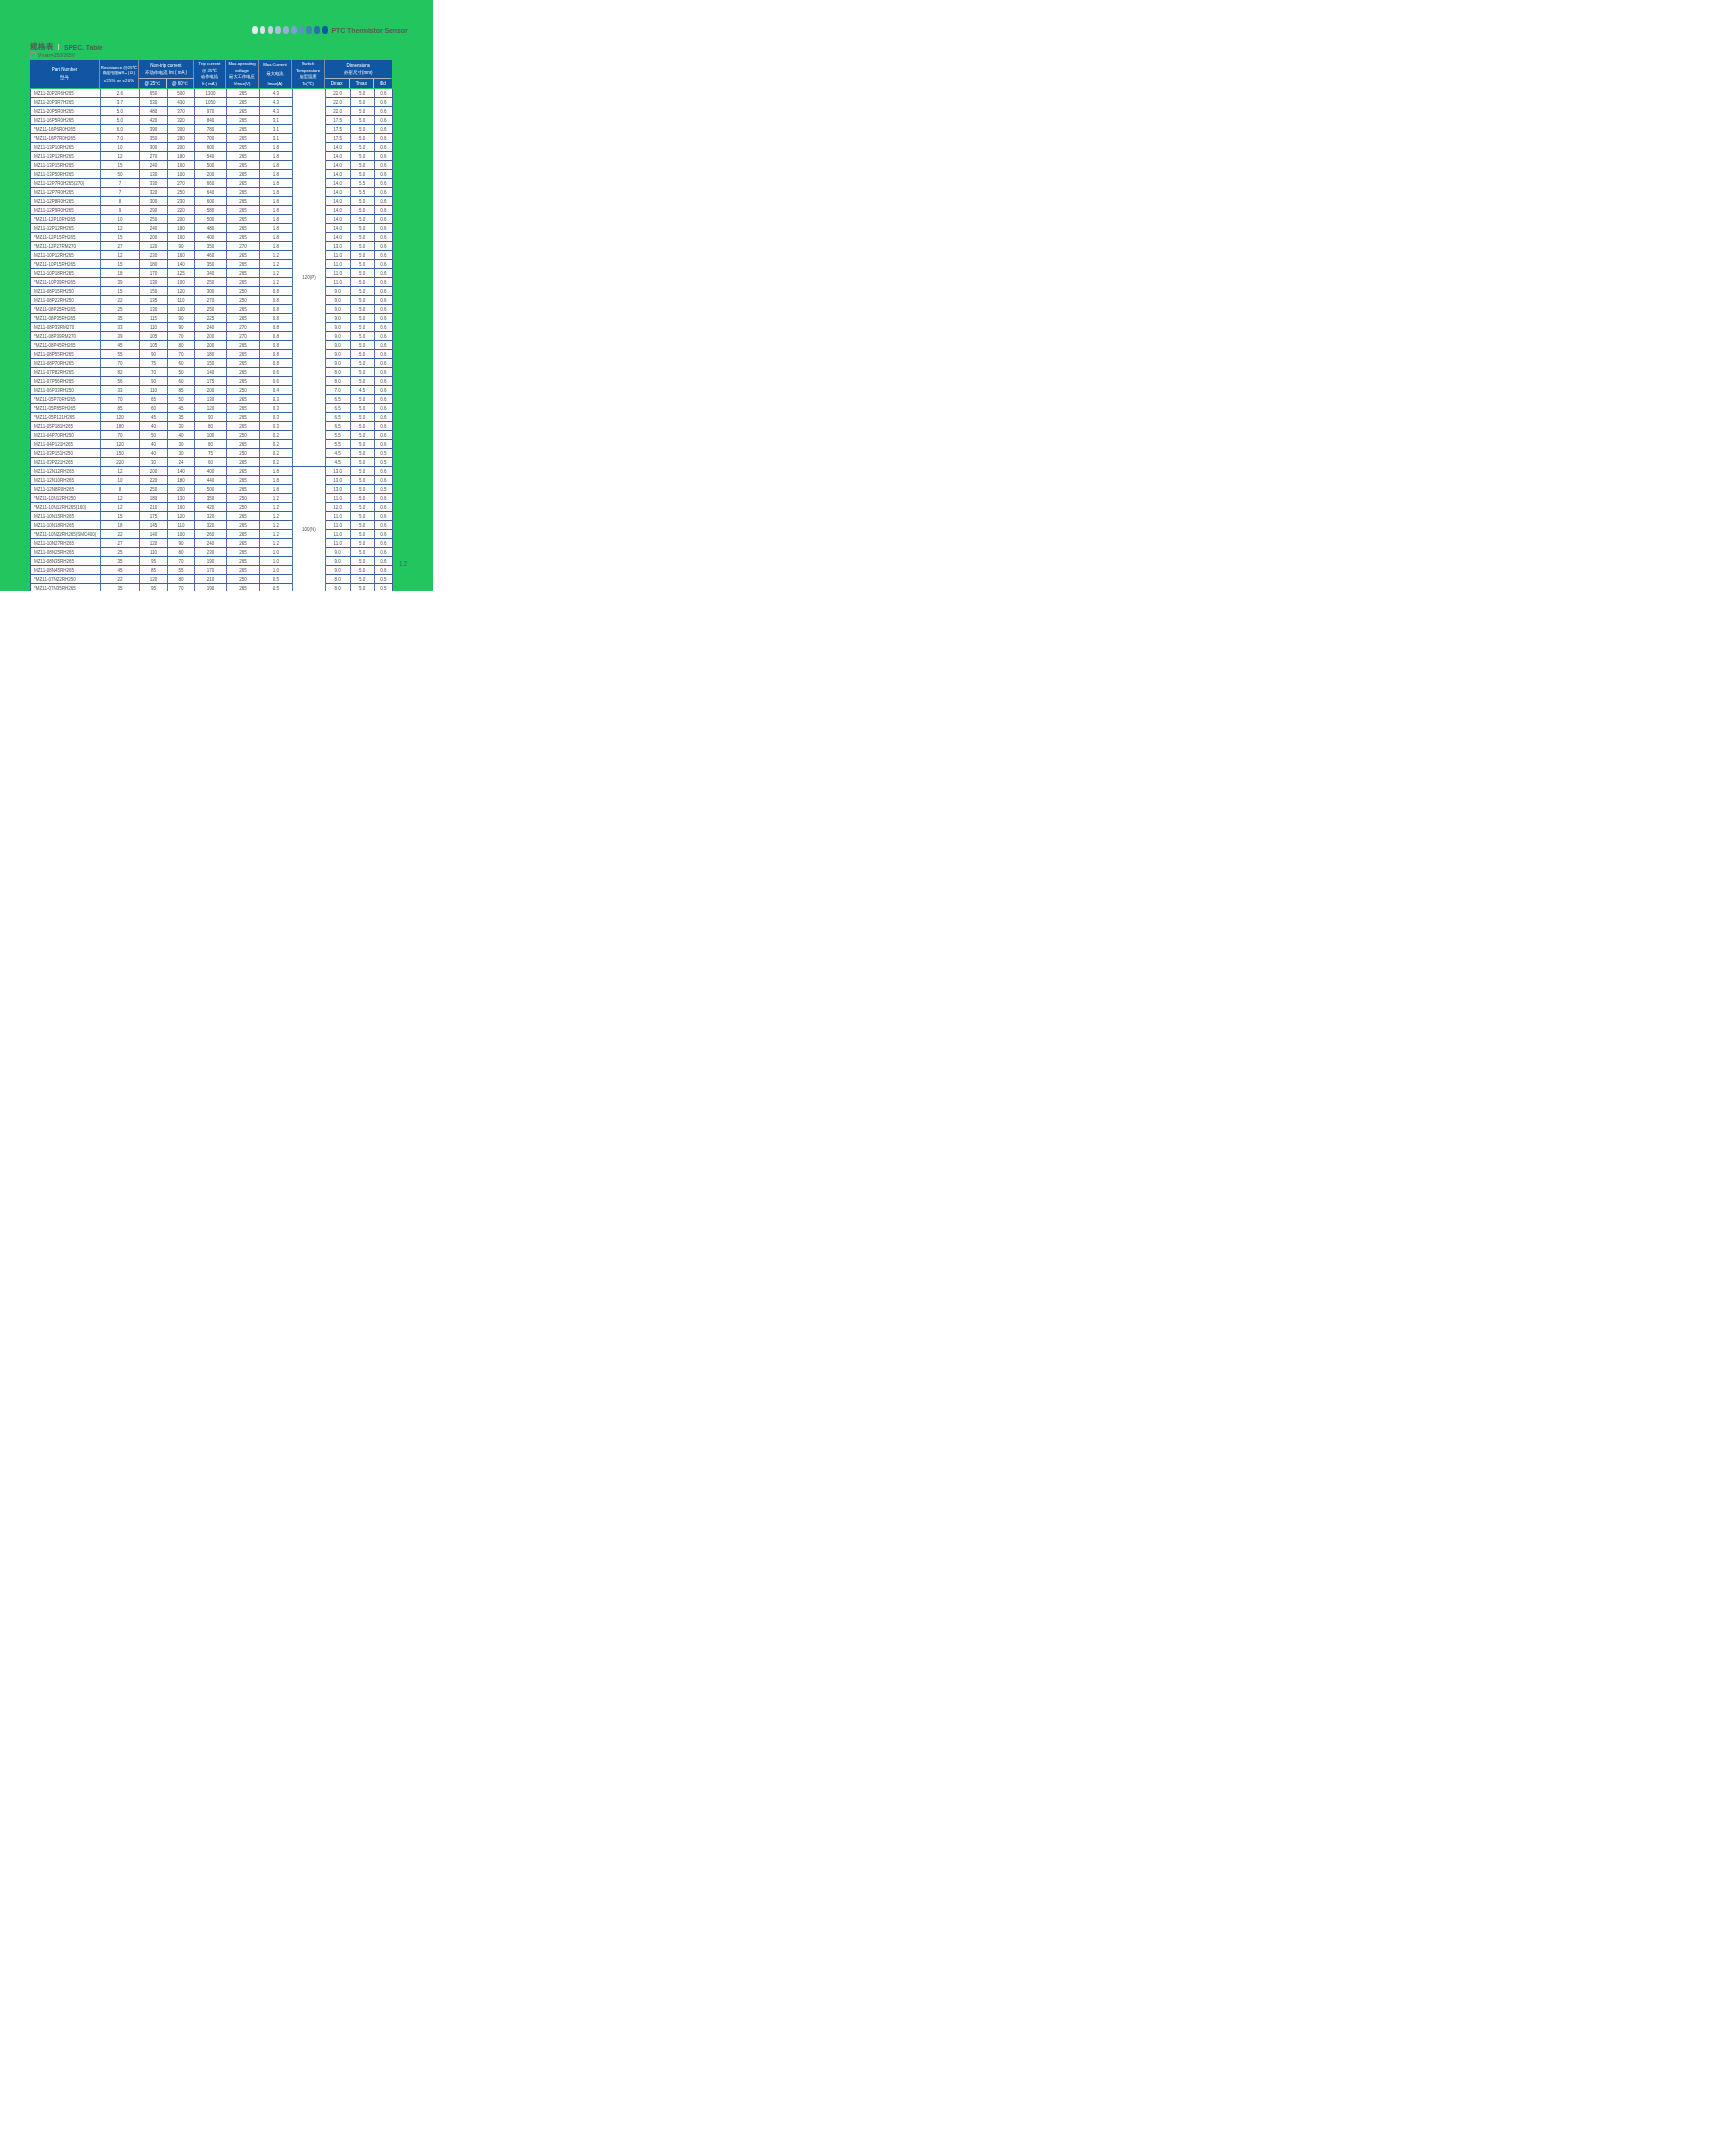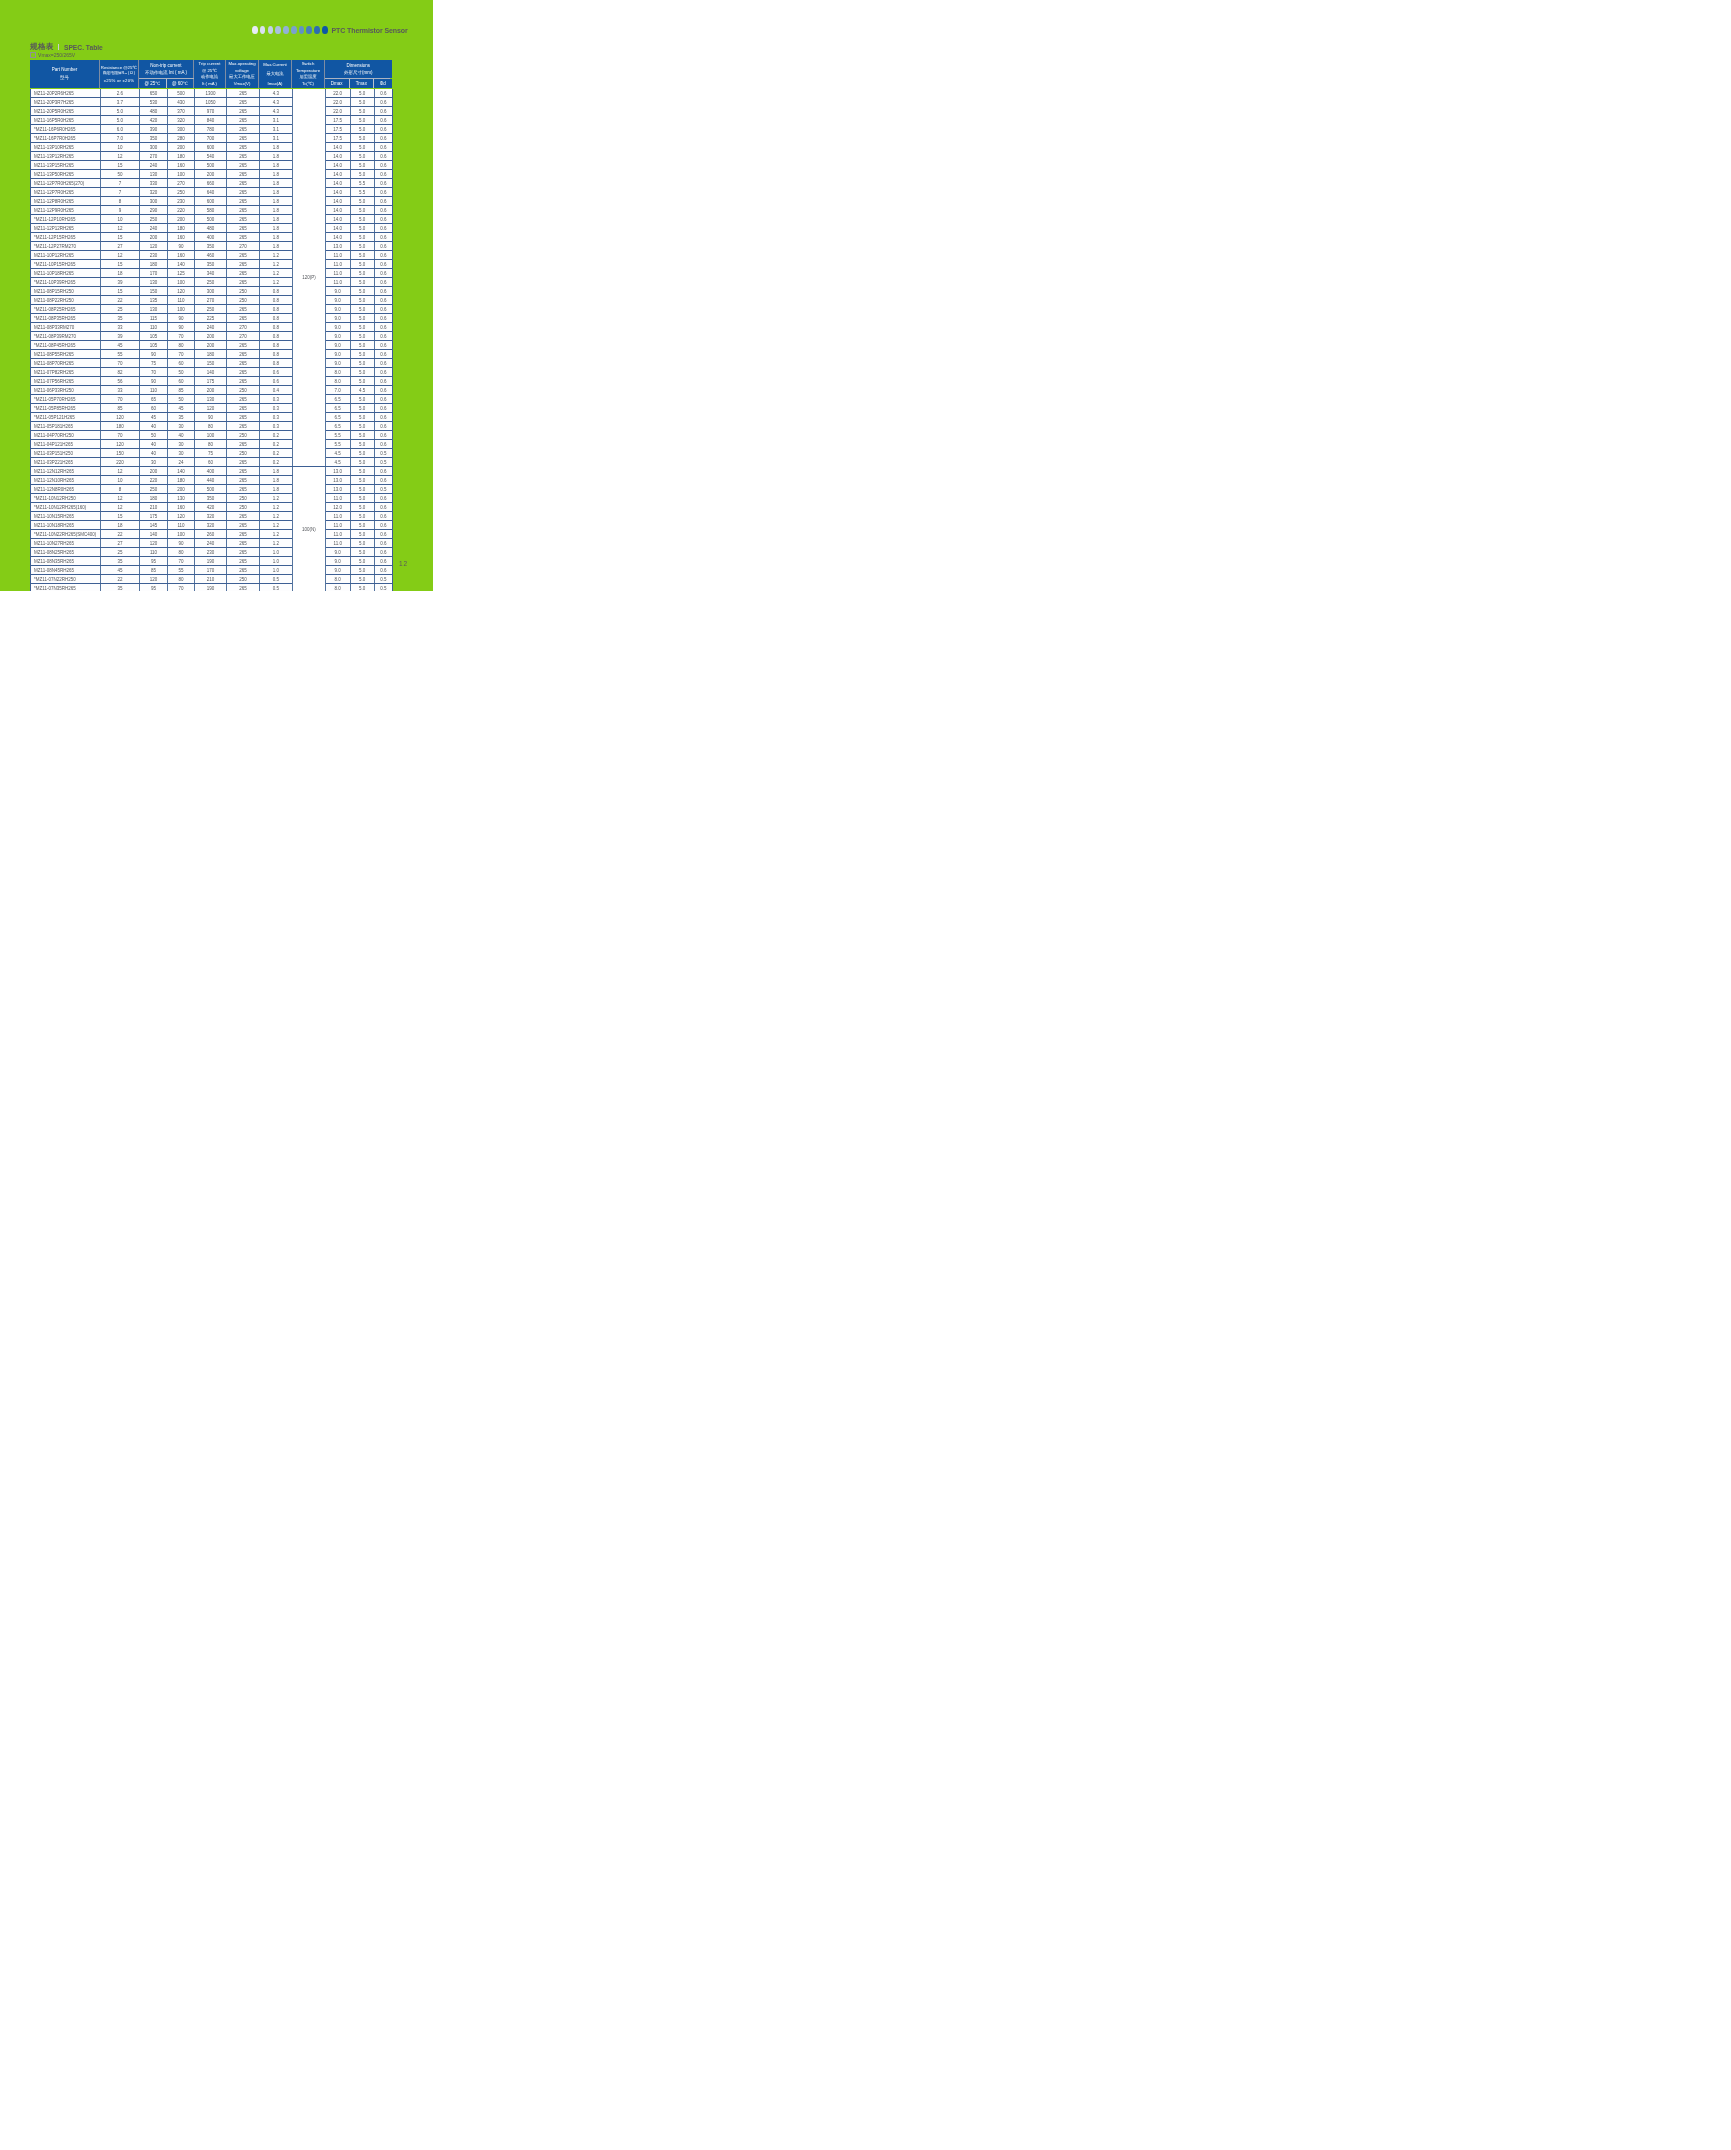--- a/index.html
+++ b/index.html
@@ -1,18 +1,18 @@
 <!DOCTYPE html>
 <html style="font-size:6.9px"><head>
 <meta charset="utf-8">
 <style>
   html,body{margin:0;padding:0;background:#ffffff;}
   body{width:433px;height:591px;position:relative;font-family:"Liberation Sans","DejaVu Sans",sans-serif;
        -webkit-font-smoothing:antialiased;}
-  .page{position:relative;width:433px;height:591px;background:#84cc16;overflow:hidden;}
+  .page{position:relative;width:433px;height:591px;background:#22c55e;overflow:hidden;}
 
   
   .banner{position:absolute;top:26px;left:252px;height:8.6px;display:flex;align-items:center;}
   .dots{display:flex;align-items:center;gap:2.2px;}
   .dot{width:5.6px;height:7.7px;border-radius:50%;display:inline-block;}
   .banner-title{margin-left:3.9px;font-size:7px;font-weight:bold;color:#58595b;letter-spacing:-0.1px;white-space:nowrap;}
 
   
   .section-head{position:absolute;top:42px;left:30px;display:flex;align-items:center;}
   .sec-zh{font-size:7.7px;font-weight:bold;color:#57585a;letter-spacing:0.2px;}

